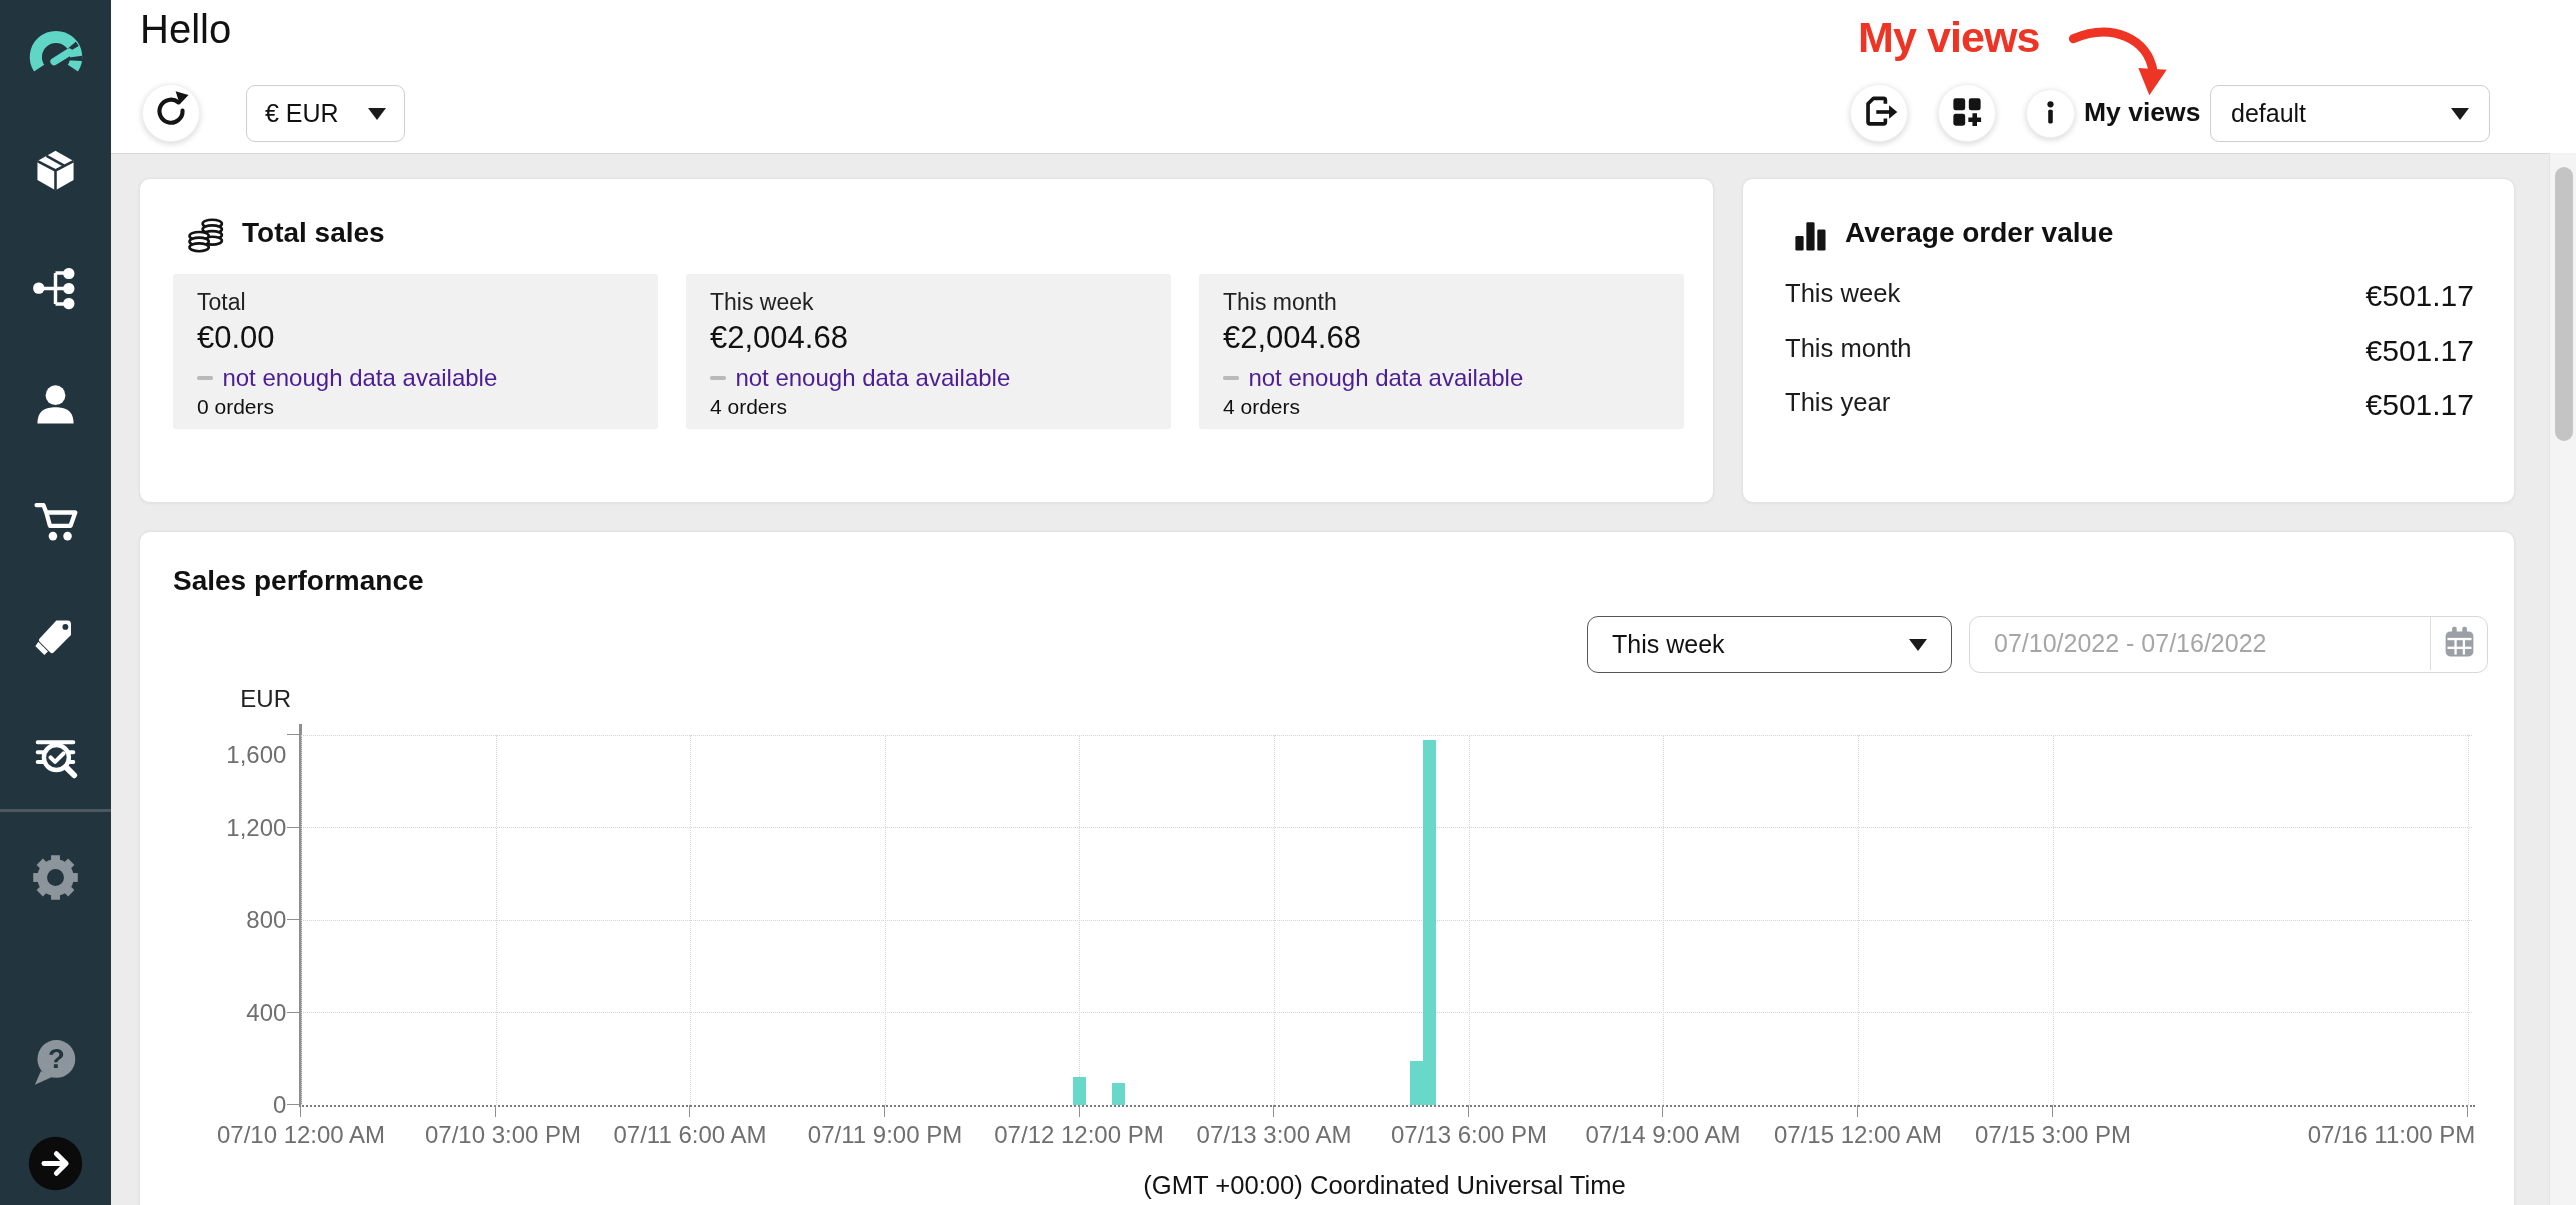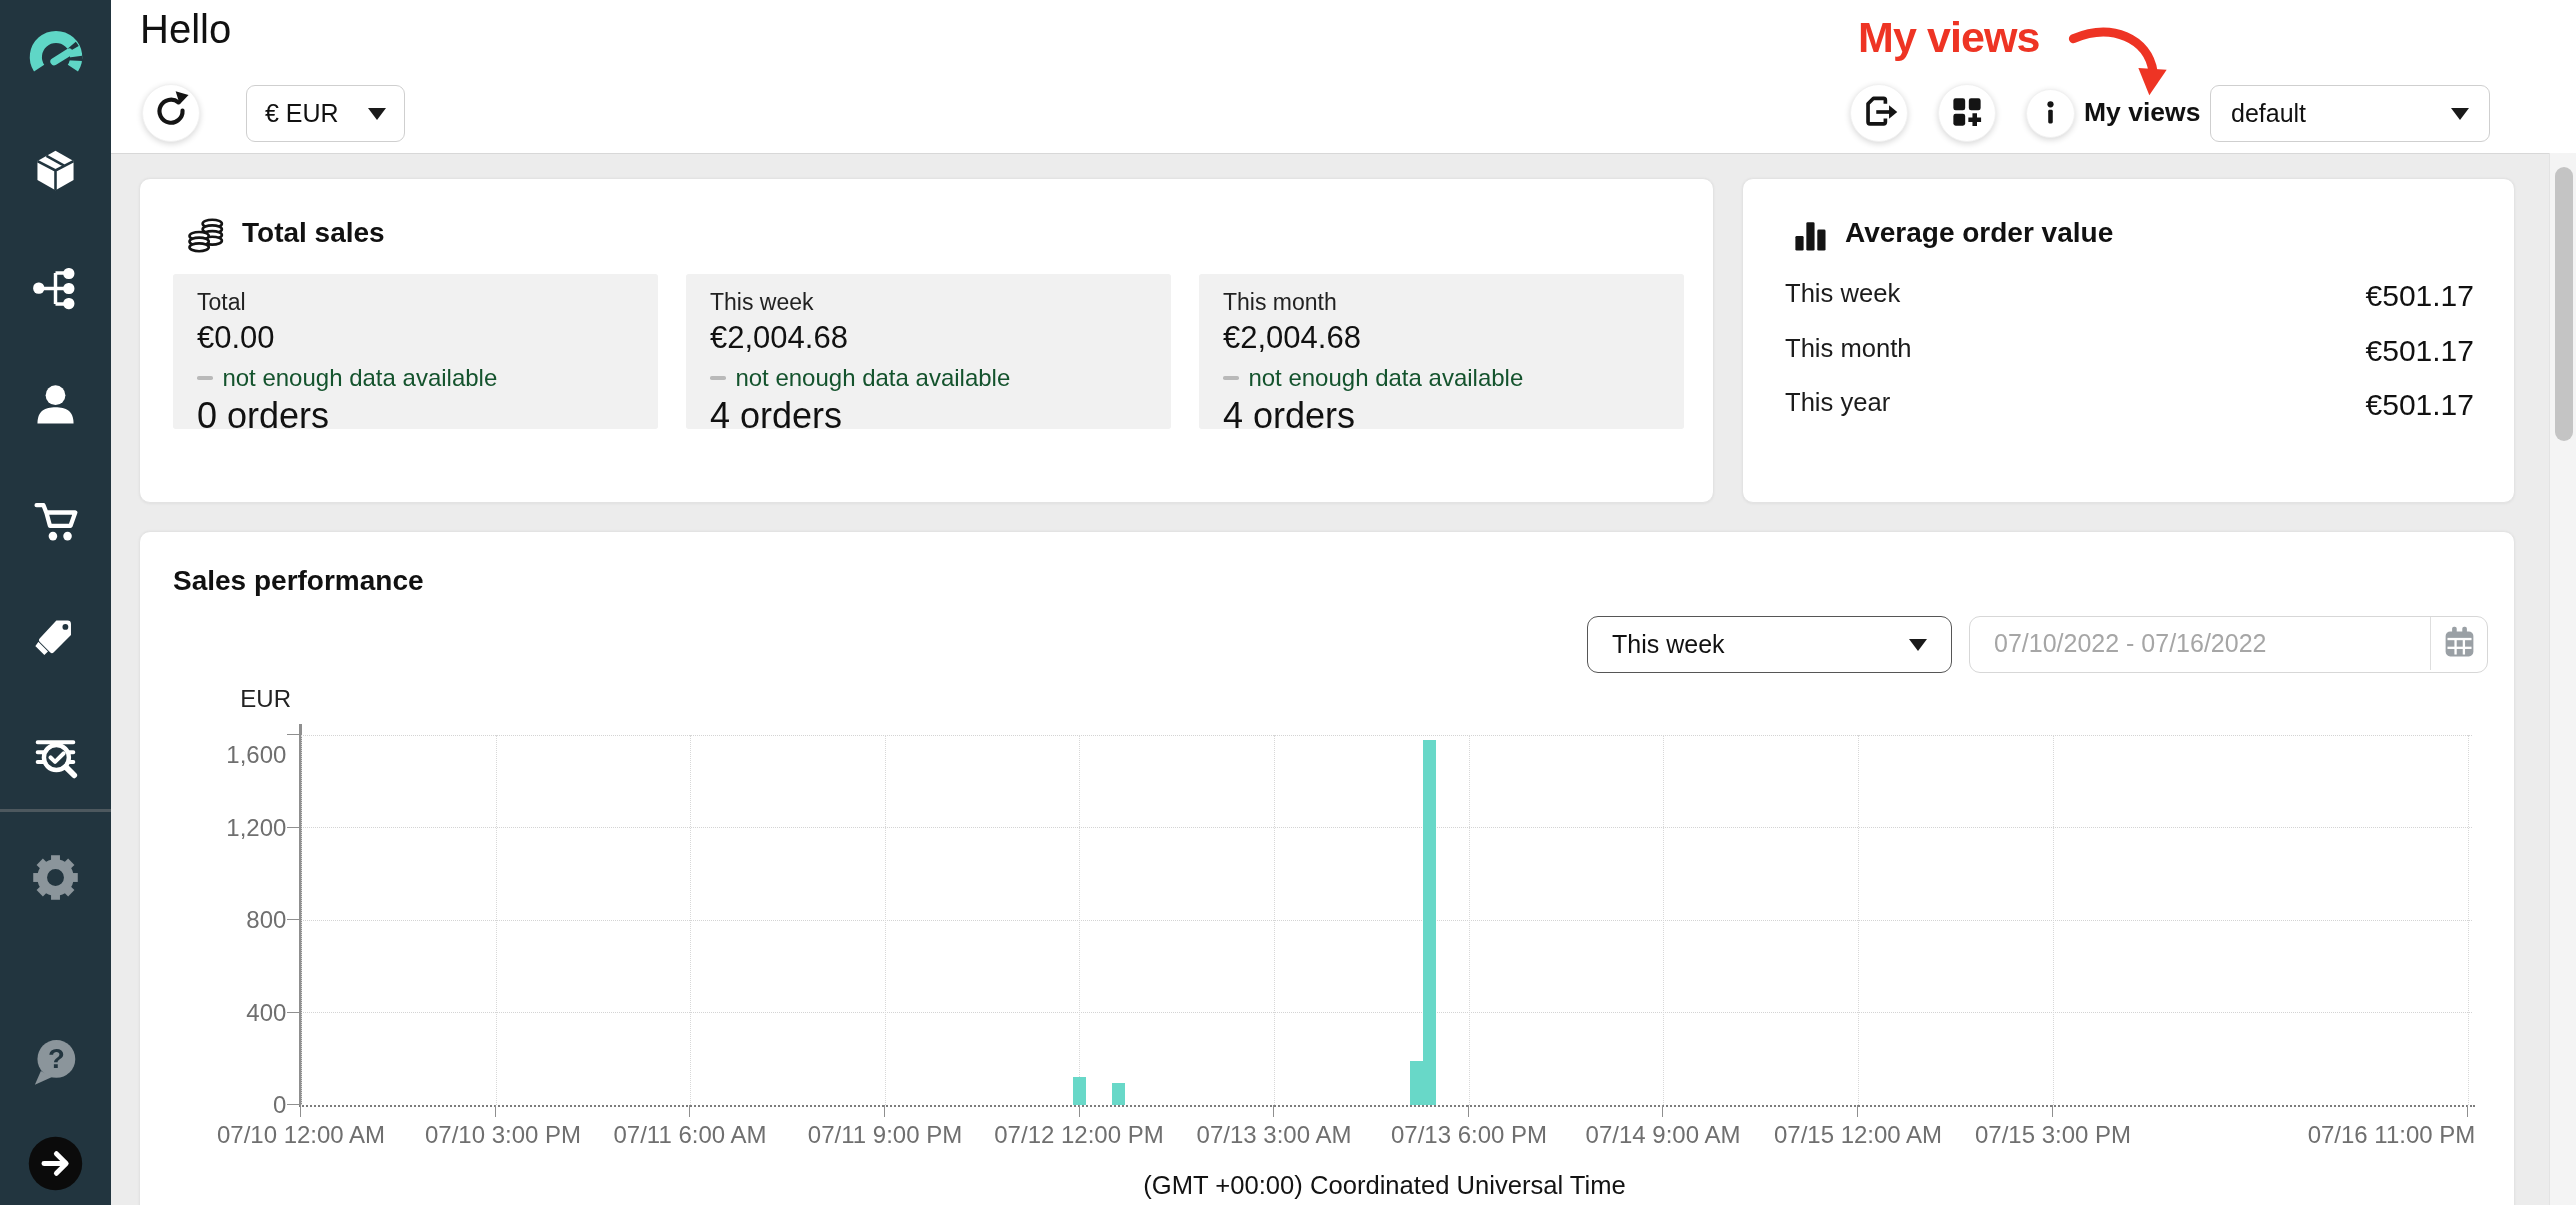--- a/index.html
+++ b/index.html
@@ -29,22 +29,22 @@
   .card { position:absolute; background:#fff; border:0.9px solid #e3e3e3; border-radius:11px; box-shadow:0 0.9px 2.7px rgba(0,0,0,.05); }
   .card-total { left:28px; top:24px; width:1575px; height:325px; }
   .card-aov   { left:1631px; top:24px; width:773px; height:325px; }
   .card-sales { left:28px; top:377px; width:2376px; height:731px; }
   .card-title { position:absolute; font-size:28px; font-weight:700; color:#111; }
   .card-icon { position:absolute; left:46px; top:35px; }
   
   .tile { position:absolute; top:95px; width:485px; height:155px; background:#f1f1f1; border-radius:2.7px; }
   .tile .period { position:absolute; left:24px; top:14.6px; font-size:23px; color:#222; }
   .tile .amount { position:absolute; left:24px; top:46px; font-size:31px; color:#111; }
-  .tile .note   { position:absolute; left:24px; top:90px; font-size:24px; color:#14532d; display:flex; align-items:center; }
-  .tile .orders { position:absolute; left:24px; top:121px; font-size:36px; color:#111; }
+  .tile .note   { position:absolute; left:24px; top:90px; font-size:24px; color:#4c1d95; display:flex; align-items:center; }
+  .tile .orders { position:absolute; left:24px; top:121px; font-size:21px; color:#111; }
   .dash { display:inline-block; width:16.4px; height:3.7px; background:#b9b9b9; border-radius:1.8px; margin-right:9px; }
   
   .aov-row { position:absolute; left:0; width:100%; height:37px; }
   .aov-row .lbl { position:absolute; left:42px; font-size:25.6px; color:#1c1c1c; }
   .aov-row .val { position:absolute; right:40px; font-size:30px; color:#111; }
   
   .period-select { left:1447px; top:84px; width:365px; border-color:#565656; border-radius:11px; }
   .date-field { position:absolute; left:1829px; top:84px; width:519px; height:57px; background:#fff;
     border:1.8px solid #d7d7d7; border-radius:11px; }
   .date-field input { position:absolute; left:0; top:0; width:457px; height:53px; border:0; outline:none;

